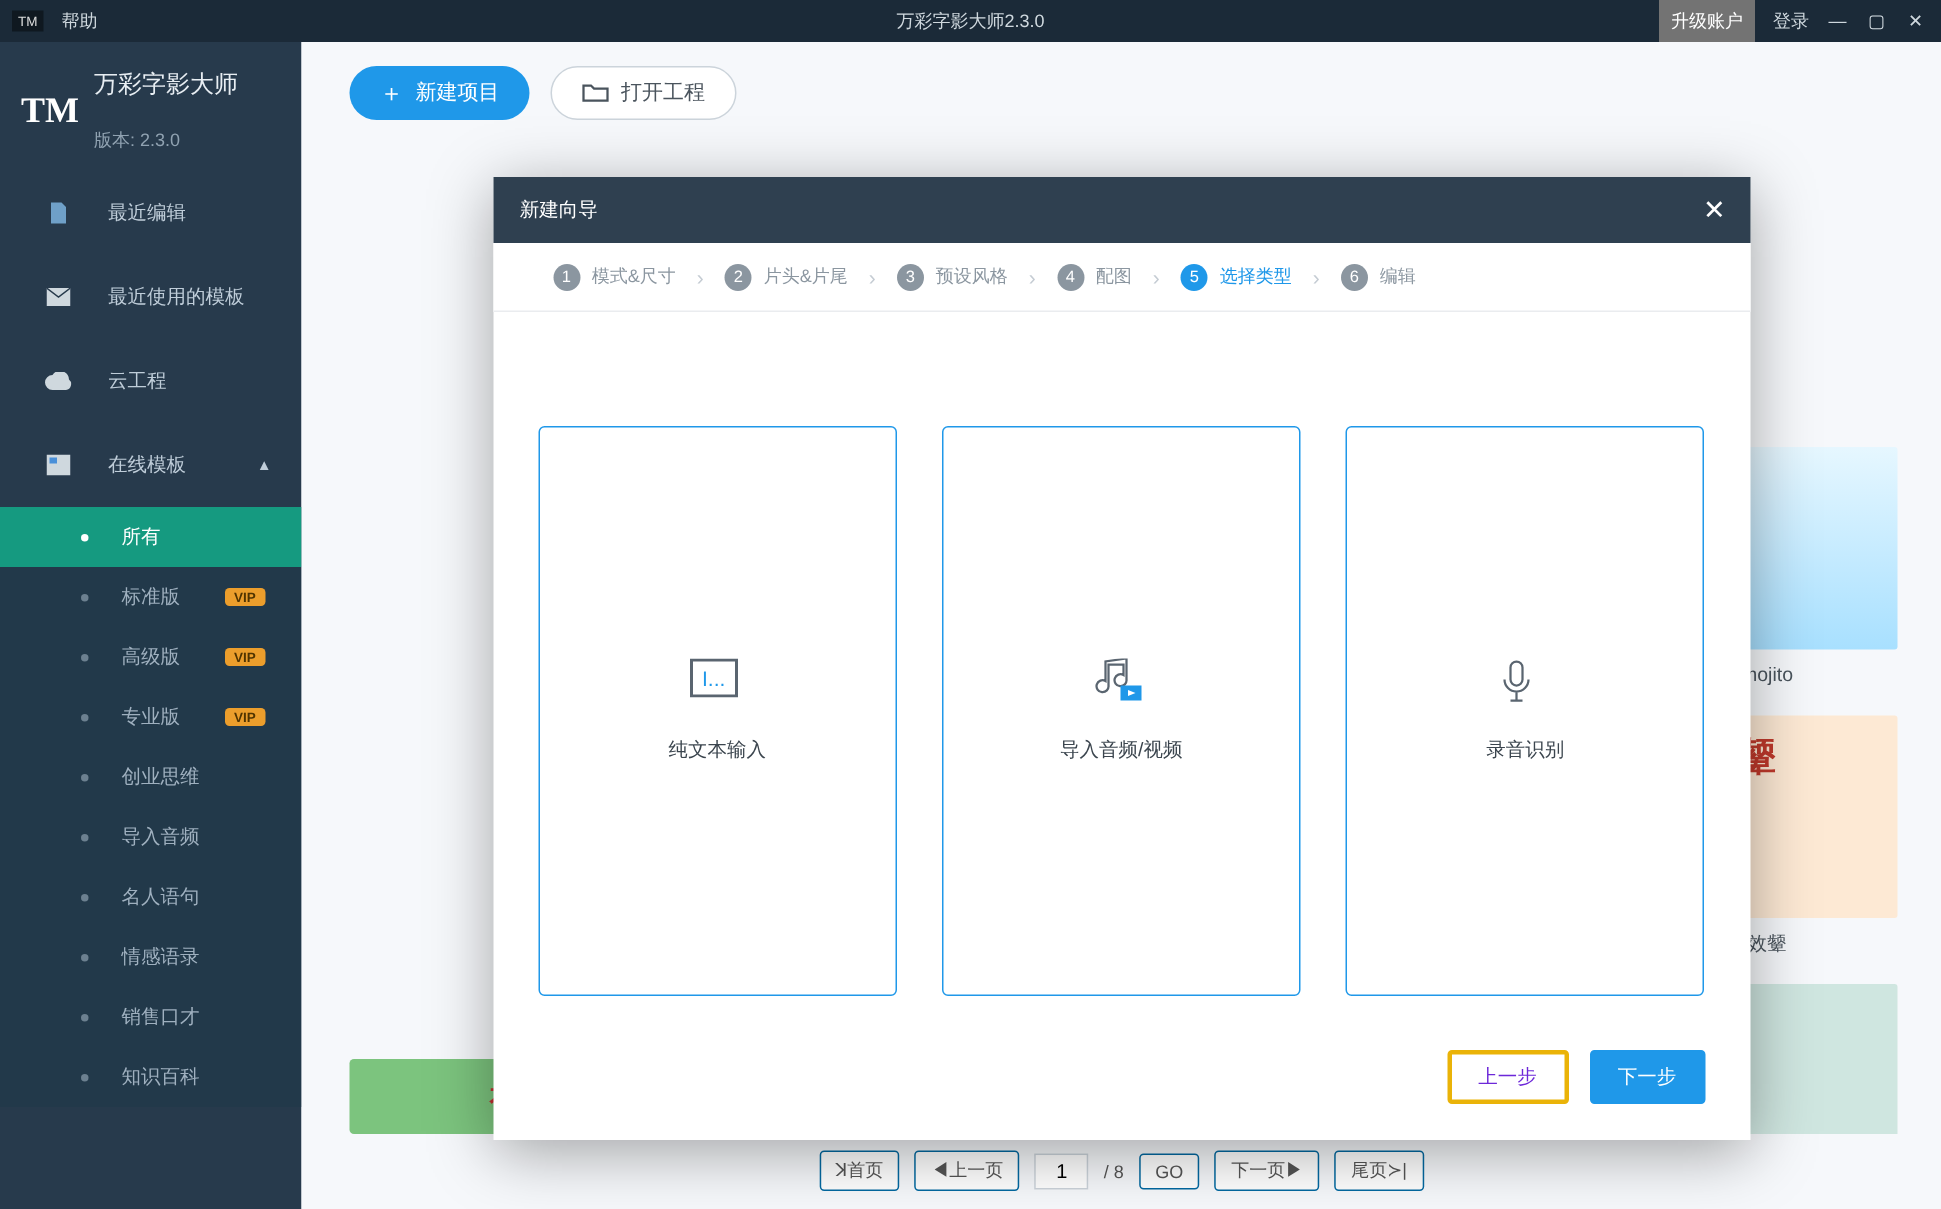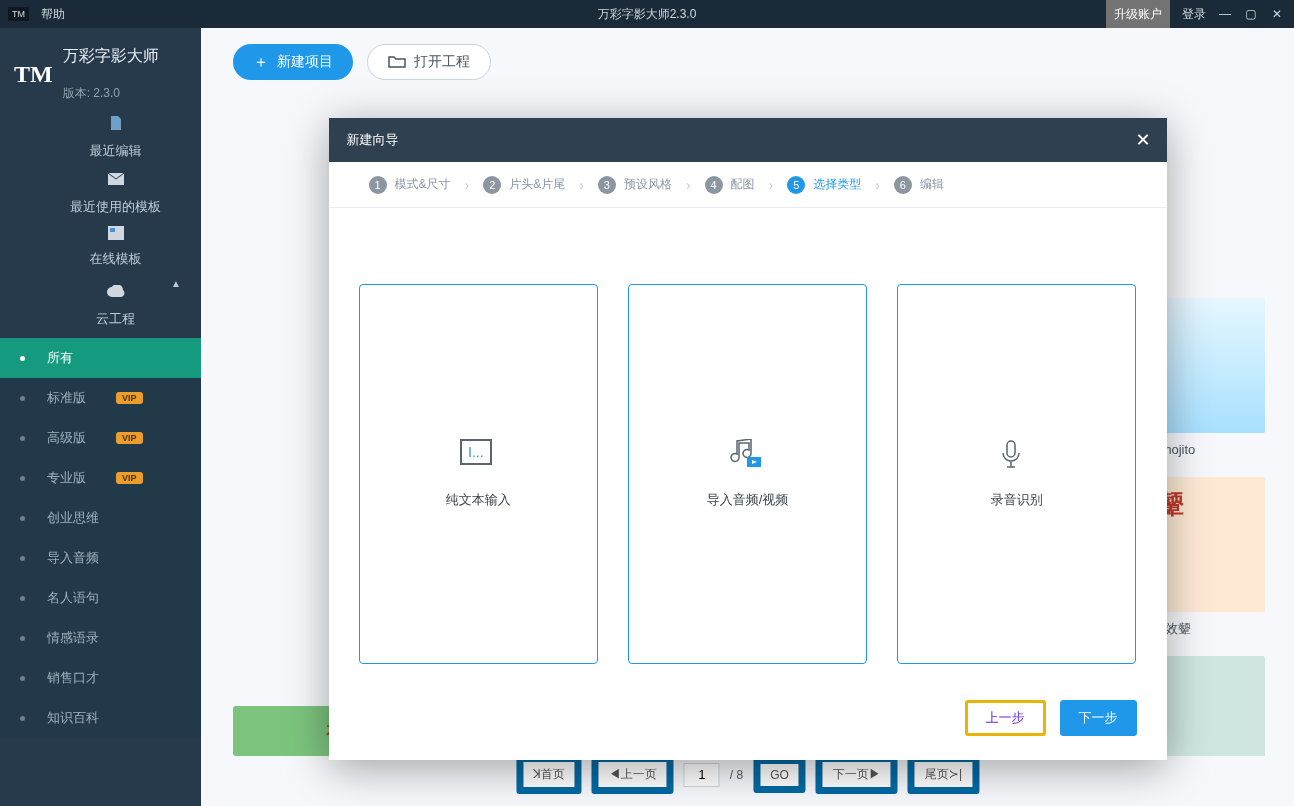--- a/index.html
+++ b/index.html
@@ -16,27 +16,27 @@
 .titlebar .winbtn { width: 14px; height: 14px; cursor: pointer; display: inline-flex; align-items: center; justify-content: center; color: #cfd8de; }
 
 
 .app { display: flex; height: 778px; }
 .sidebar { width: 201px; background: #273a4c; color: #cfd8de; display: flex; flex-direction: column; }
 .logo-row { display: flex; align-items: center; padding: 18px 14px 12px; gap: 10px; }
 .logo-row .logo { font-weight: bold; font-size: 24px; color: #fff; font-family: Georgia, serif; }
 .logo-row .name { font-size: 16px; color: #e8eef3; }
 .logo-row .ver { font-size: 12px; color: #90a2b1; margin-top: 18px; }
 
-.side-item { display: flex; align-items: center; height: 56px; padding-left: 30px; gap: 10px; font-size: 13px; color: #bfcdd9; cursor: pointer; flex-direction: column; }
+.side-item { display: flex; align-items: center; height: 56px; padding-left: 30px; gap: 24px; font-size: 13px; color: #bfcdd9; cursor: pointer; }
 .side-item .icon { width: 18px; height: 18px; display: inline-flex; align-items: center; justify-content: center; }
 .side-item.expandable { justify-content: flex-start; }
 .side-item .caret { margin-left: auto; margin-right: 20px; font-size: 10px; }
 
 .sub-items { background: #22394a; }
-.sub-item { display: flex; align-items: center; height: 40px; padding-left: 20px; font-size: 13px; color: #9fb0bf; cursor: pointer; gap: 22px; position: relative; }
+.sub-item { display: flex; align-items: center; height: 40px; padding-left: 54px; font-size: 13px; color: #9fb0bf; cursor: pointer; gap: 22px; position: relative; }
 .sub-item.active { background: #159a80; color: #fff; }
 .sub-item .dot { width: 5px; height: 5px; border-radius: 50%; background: #6c8090; }
 .sub-item.active .dot { background: #fff; }
 .vip-badge { background: #ec9e2c; color: #513400; font-size: 9px; font-weight: bold; padding: 1px 6px; border-radius: 3px; margin-left: 8px; }
 
 
 .main { flex: 1; background: #f6f8fb; position: relative; display: flex; flex-direction: column; }
 .toolbar { display: flex; gap: 14px; padding: 16px 32px; }
 .btn { display: inline-flex; align-items: center; gap: 8px; height: 36px; padding: 0 20px; border-radius: 18px; font-size: 14px; cursor: pointer; border: none; }
 .btn.primary { background: #1f98e9; color: #fff; }
@@ -55,21 +55,21 @@
 .dongshi { background: #fde9d4; position: relative; }
 .dongshi .txt { position:absolute; top:10px; left:20px; font-size:26px; font-weight:bold; color:#c0392b; }
 
 .bottom-strip { position:absolute; bottom:50px; left:32px; right:240px; height:50px; display:flex; gap:22px; }
 .bottom-strip .bt { flex:1; height:50px; border-radius:3px; overflow:hidden; display:flex; align-items:center; justify-content:center; font-size:18px; font-weight:bold; }
 .bt1 { background:#7cc47e; color:#c03030; }
 .bt2 { background:#f0e0a0; color:#1a5fb0; }
 .bt3 { background:#f5d8e0; color:#d0485e; }
 
 .pager { position: absolute; bottom: 12px; left: 50%; transform: translateX(-50%); display: flex; gap: 10px; align-items: center; font-size: 12px; color: #555; }
-.pager .pbtn { border: 7px solid #0369a1; background: #fff; padding: 4px 10px; border-radius: 3px; cursor: pointer; }
+.pager .pbtn { border: 1px solid #0369a1; background: #fff; padding: 4px 10px; border-radius: 3px; cursor: pointer; }
 .pager .pinput { width: 36px; height: 24px; border: 1px solid #ccd4db; text-align: center; }
 
 
 .overlay { position: absolute; inset: 0; display: flex; align-items: flex-start; justify-content: center; padding-top: 90px; z-index: 50; }
 .wizard { width: 838px; background: #fff; box-shadow: 0 8px 40px rgba(0,0,0,.35); }
 .wiz-header { height: 44px; background: #2f4050; color: #fff; display: flex; align-items: center; padding: 0 18px; font-size: 13px; position: relative; }
 .wiz-close { position: absolute; right: 16px; font-size: 18px; cursor: pointer; }
 .wiz-steps { height: 46px; background: #fff; display: flex; align-items: center; padding: 0 40px; border-bottom: 1px solid #eaecef; gap: 6px; }
 .step { display: flex; align-items: center; gap: 8px; font-size: 12px; color: #8b96a0; }
 .step .num { width: 18px; height: 18px; border-radius: 50%; background: #8b96a0; color: #fff; display: inline-flex; align-items: center; justify-content: center; font-size: 11px; }
@@ -124,37 +124,37 @@
     </div>
     <div class="side-item">
       <span class="icon">
           <svg width="16" height="12" viewBox="0 0 16 12">
             <rect width="16" height="12" fill="#cfd8de"></rect>
             <path d="M0 0l8 6 8-6" stroke="#273a4c" fill="none"></path>
           </svg>
         </span>
       <span>最近使用的模板</span>
     </div>
+    <div class="side-item">
+      <span class="icon">
+          <svg width="18" height="12" viewBox="0 0 18 12">
+            <path fill="#cfd8de" d="M5 12a5 5 0 010-10 6 6 0 0111 3 4 4 0 01-2 7z"></path>
+          </svg>
+        </span>
+      <span>云工程</span>
+    </div>
     <div class="side-item expandable">
       <span class="icon">
           <svg width="16" height="14" viewBox="0 0 16 14">
             <rect width="16" height="14" fill="#cfd8de"></rect>
             <rect x="2" y="2" width="5" height="4" fill="#4a90d9"></rect>
           </svg>
         </span>
       <span>在线模板</span>
       <span class="caret">▲</span>
-    </div>
-    <div class="side-item">
-      <span class="icon">
-          <svg width="18" height="12" viewBox="0 0 18 12">
-            <path fill="#cfd8de" d="M5 12a5 5 0 010-10 6 6 0 0111 3 4 4 0 01-2 7z"></path>
-          </svg>
-        </span>
-      <span>云工程</span>
     </div>
 
     <div class="sub-items">
       <div class="sub-item active">
           <span class="dot"></span>
           <span>所有</span>
         </div>
       <div class="sub-item">
           <span class="dot"></span>
           <span>标准版</span>

